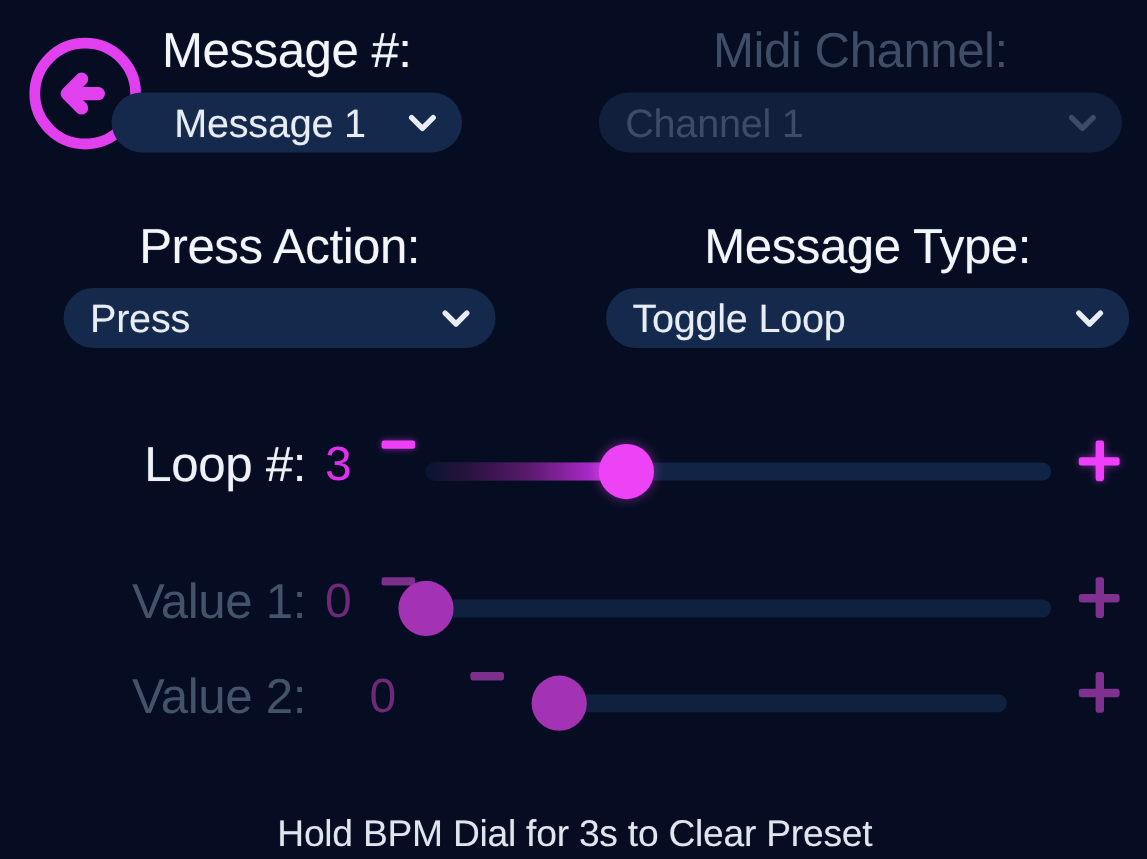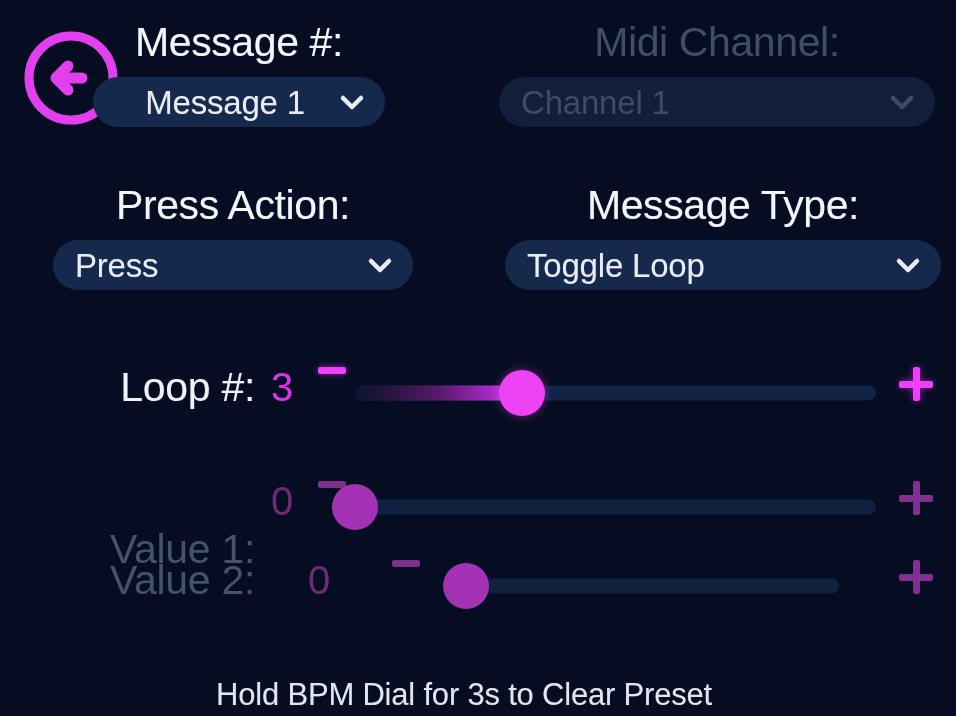--- a/index.html
+++ b/index.html
@@ -194,21 +194,21 @@
   }
   .plus i::before { left: 0; right: 0; top: 13.5px; height: 7px; }
   .plus i::after  { top: 0; bottom: 0; left: 13.5px; width: 7px; }
   .plus.dim i::before, .plus.dim i::after {
     background: #7f3090; box-shadow: none;
   }
 
   
   .hint {
     position: absolute;
-    left: 0;
+    left: 15px;
     width: 928px;
     bottom: 6px;
     text-align: center;
     font-size: 31px;
     line-height: 1;
     color: #dfe6f0;
     letter-spacing: -0.2px;
     text-shadow: 0 0 1px rgba(255,255,255,0.25);
   }
 </style>
@@ -287,21 +287,21 @@
       <div class="track"></div>
       <div class="fill" id="fill-0" style="width: 32%;"></div>
       <div class="thumb" id="thumb-0" style="left: 32%;"></div>
     </div>
     <div class="plus">
       <i></i>
     </div>
   </div>
 
   <div class="slider-row" style="top:481px;">
-    <div class="sl-label dim" style="width:255px;margin-top:48px;">Value 1:</div>
+    <div class="sl-label dim" style="width:255px;">Value 1:</div>
     <div class="sl-value dim">0</div>
     <div class="minus dim">
       <i></i>
     </div>
     <div class="track-wrap">
       <div class="track dim"></div>
 
       <div class="thumb dim" id="thumb-1" style="left: 0%;"></div>
     </div>
     <div class="plus dim">

